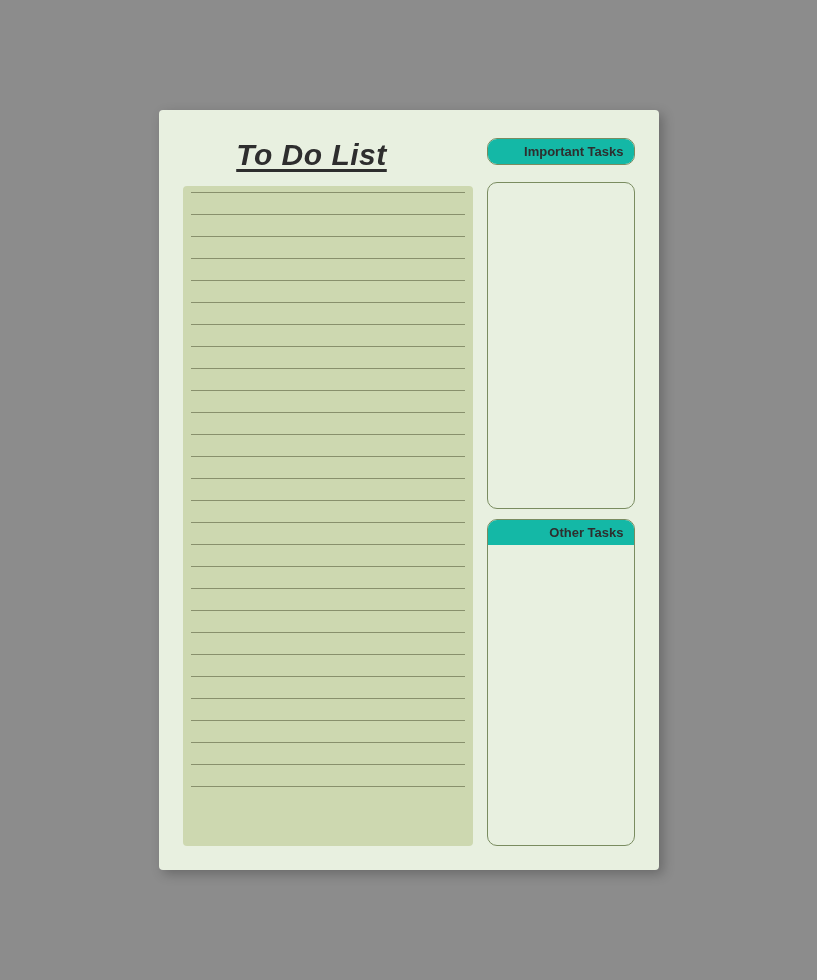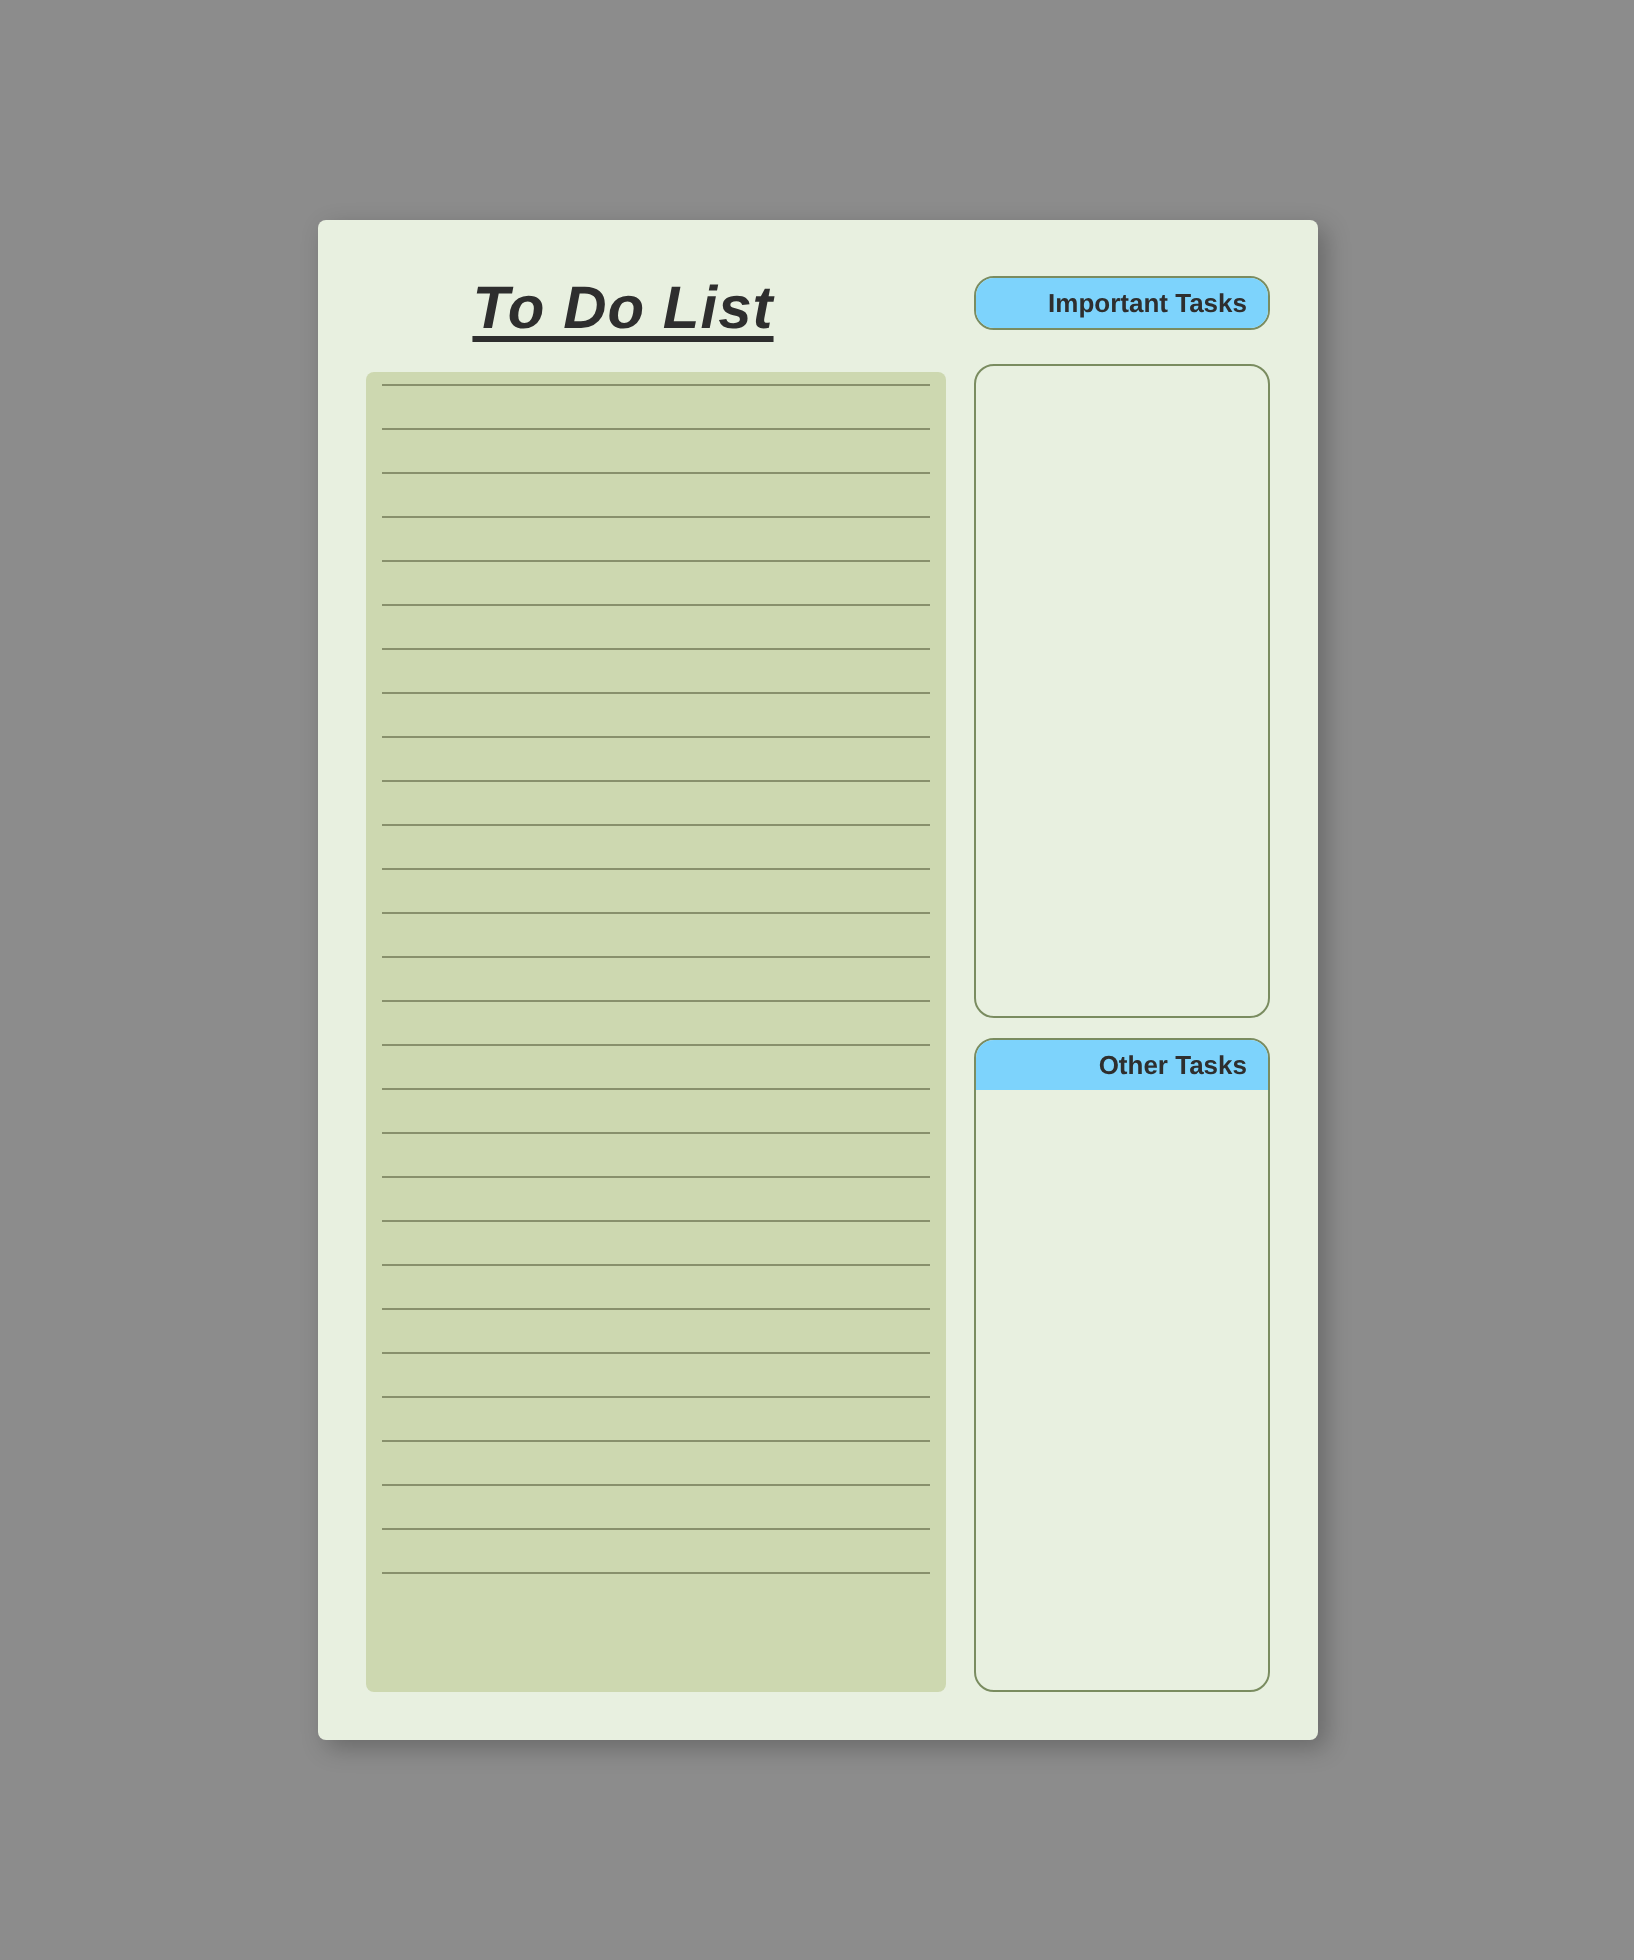--- a/index.html
+++ b/index.html
@@ -110,21 +110,21 @@
 
     .other-panel {
       background-color: #e8f0e0;
       border: 1.5px solid #7a8c60;
       border-radius: 10px;
       overflow: hidden;
       flex: 1;
     }
 
     .panel-label {
-      background-color: #7dd3fc;
+      background-color: #14b8a6;
       padding: 5px 10px;
       font-size: 13px;
       font-weight: 700;
       color: #2e2e2e;
       text-align: right;
     }
 
     .panel-body {
       background-color: #e8f0e0;
       flex: 1;

